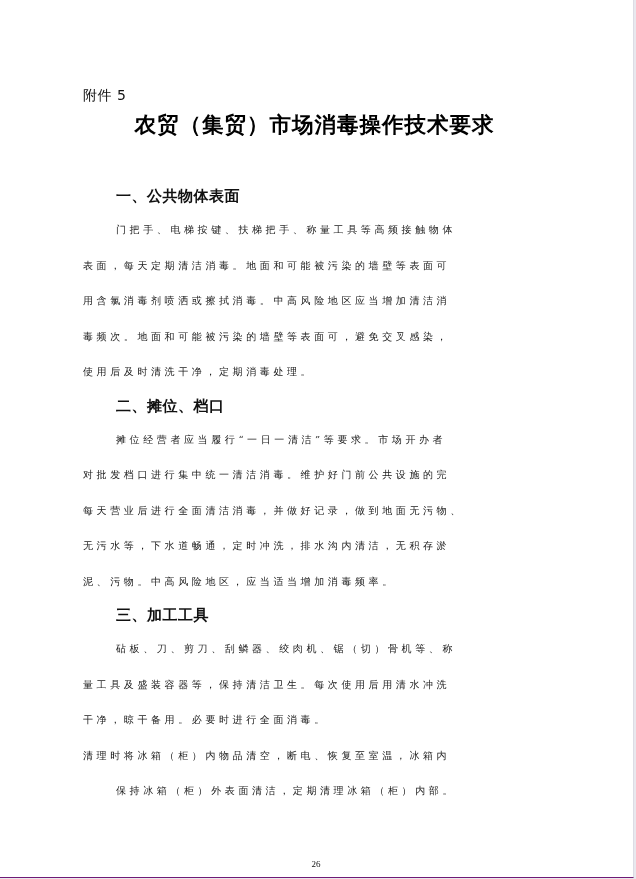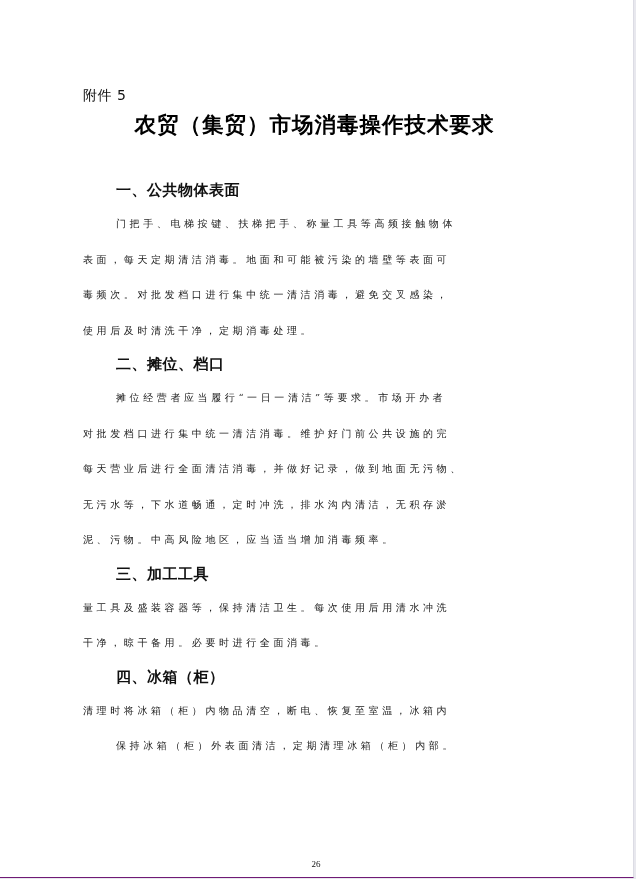--- a/index.html
+++ b/index.html
@@ -46,21 +46,21 @@
       font-size: 21.5px;
       line-height: 30px;
       color: #000;
       letter-spacing: 1px;
       padding-left: 4px;
       box-sizing: border-box;
     }
     .content {
       position: absolute;
       left: 83px;
-      top: 174px;
+      top: 180px;
       width: 475px;
     }
     .section-heading {
       font-family: "DejaVu Sans", "Liberation Sans", sans-serif;
       font-weight: bold;
       font-size: 15px;
       line-height: 32px;
       height: 32px;
       padding-left: 33px;
       color: #111;
@@ -102,46 +102,47 @@
   <div class="attachment-label">附件 5</div>
   <div class="doc-title">农贸（集贸）市场消毒操作技术要求</div>
 
   <div class="content">
 
     <div class="section">
       <div class="section-heading">一、公共物体表面</div>
       <p class="para">
         <span class="line indent">门把手、电梯按键、扶梯把手、称量工具等高频接触物体</span>
         <span class="line">表面，每天定期清洁消毒。地面和可能被污染的墙壁等表面可</span>
-        <span class="line">毒频次。对批发档口进行集中统一清洁消毒，避免交叉感染，</span>
+        <span class="line">用含氯消毒剂喷洒或擦拭消毒。中高风险地区应当增加清洁消</span>
+        <span class="line">毒频次。地面和可能被污染的墙壁等表面可，避免交叉感染，</span>
         <span class="line">使用后及时清洗干净，定期消毒处理。</span>
       </p>
     </div>
 
     <div class="section">
       <div class="section-heading">二、摊位、档口</div>
       <p class="para">
         <span class="line indent">摊位经营者应当履行“一日一清洁”等要求。市场开办者</span>
         <span class="line">对批发档口进行集中统一清洁消毒。维护好门前公共设施的完</span>
         <span class="line">每天营业后进行全面清洁消毒，并做好记录，做到地面无污物、</span>
         <span class="line">无污水等，下水道畅通，定时冲洗，排水沟内清洁，无积存淤</span>
         <span class="line">泥、污物。中高风险地区，应当适当增加消毒频率。</span>
       </p>
     </div>
 
     <div class="section">
       <div class="section-heading">三、加工工具</div>
       <p class="para">
+        <span class="line indent">砧板、刀、剪刀、刮鳞器、绞肉机、锯（切）骨机等、称</span>
         <span class="line">量工具及盛装容器等，保持清洁卫生。每次使用后用清水冲洗</span>
         <span class="line">干净，晾干备用。必要时进行全面消毒。</span>
       </p>
     </div>
 
     <div class="section">
-      <div class="section-heading">四、冰箱（柜）</div>
       <p class="para">
         <span class="line">清理时将冰箱（柜）内物品清空，断电、恢复至室温，冰箱内</span>
         <span class="line indent">保持冰箱（柜）外表面清洁，定期清理冰箱（柜）内部。</span>
       </p>
     </div>
   </div>
 
   <div class="page-number">26</div>
 </div>
 

